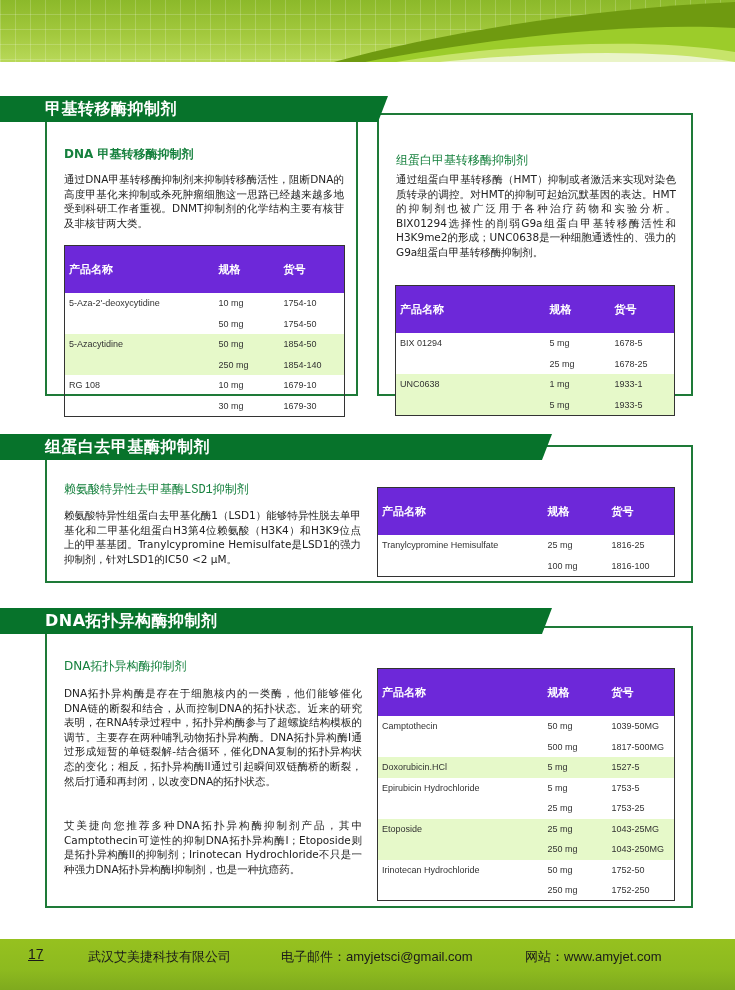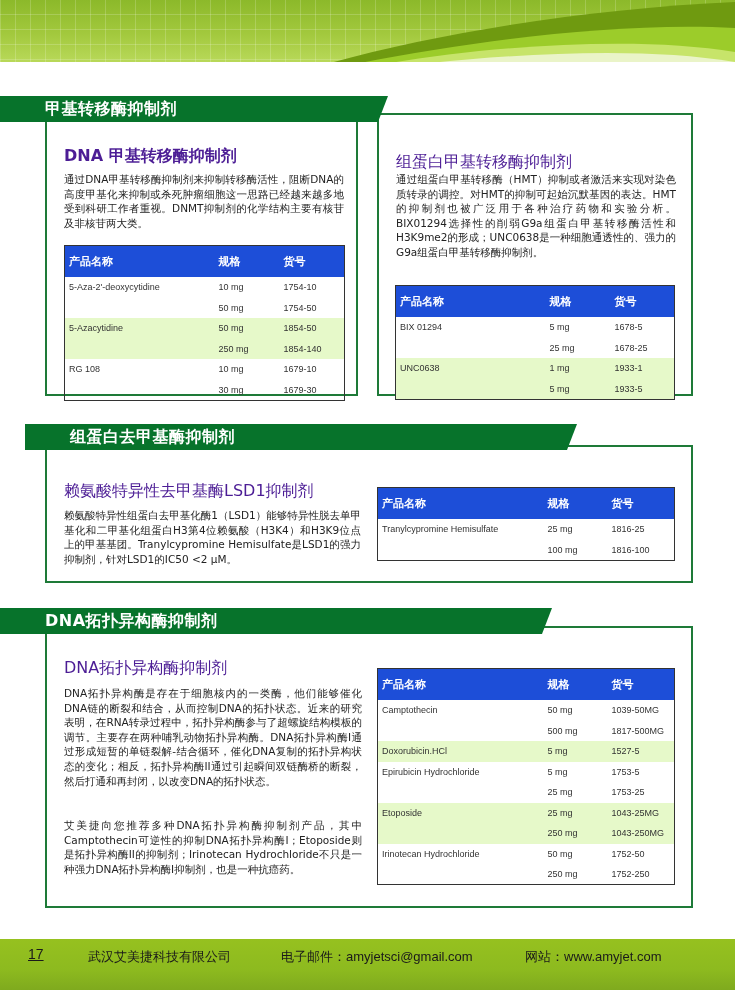--- a/index.html
+++ b/index.html
@@ -16,26 +16,26 @@
     background-size: 15px 15px; }
   .banner svg { position: absolute; left: 0; top: 0; }
 
   
   .sec-bar { position: absolute; left: 0; height: 26px; background: #07732b; color: #fff;
     clip-path: polygon(0 0, 100% 0, calc(100% - 10px) 100%, 0 100%); }
   .sec-bar span { position: absolute; left: 45px; top: 3px; font-size: 16px; font-weight: bold; letter-spacing: 0.5px; }
 
   .box { position: absolute; border: 2px solid #1e7a38; background: transparent; }
 
-  .sub-title { position: absolute; font-size: 16px; color: #4c1d95; }
+  .sub-title { position: absolute; font-size: 12px; color: #15803d; }
   .sub-title.bold { font-weight: bold; }
   .para { position: absolute; font-size: 10.5px; line-height: 14.6px; color: #222; text-align: justify; }
 
   table.prod { position: absolute; border-collapse: collapse; border: 1px solid #333; font-family: "Liberation Sans", sans-serif; }
-  table.prod th { background: #1d4ed8; color: #fff; font-size: 11px; font-weight: bold; text-align: left; height: 16px; padding: 8px 4px; }
+  table.prod th { background: #6d28d9; color: #fff; font-size: 11px; font-weight: bold; text-align: left; height: 16px; padding: 16px 4px; }
   table.prod td { font-size: 9px; color: #333; height: 20.5px; padding: 0 4px; vertical-align: middle; }
   table.prod tr.hl td { background: #e6f9c9; }
 
   .footer { position: absolute; left: 0; top: 939px; width: 735px; height: 51px;
     background: linear-gradient(180deg, #96c11f 0%, #8dba1f 60%, #7faa1e 100%); }
   .footer span { position: absolute; top: 9px; font-size: 13px; color: #1a1a1a; font-family: "Liberation Sans", sans-serif; }
   .footer .pg { font-size: 14px; top: 7px; text-decoration: underline; }
 </style>
 </head>
 <body>
@@ -129,24 +129,24 @@
       </tr>
     <tr class="hl">
         <td></td>
         <td>5 mg</td>
         <td>1933-5</td>
       </tr>
   </tbody>
 </table>
 
 <div class="box" style="left:45px; top:445px; width:648px; height:138px;"></div>
-<div class="sec-bar" style="top:424px; width:552px;margin-left:25px;">
+<div class="sec-bar" style="top:434px; width:552px;">
   <span>组蛋白去甲基酶抑制剂</span>
 </div>
-<div class="sub-title" style="left:64px; top:481px;">赖氨酸特异性去甲基酶LSD1抑制剂</div>
+<div class="sub-title" style="left:64px; top:481px;font-family:Liberation Mono, monospace;">赖氨酸特异性去甲基酶LSD1抑制剂</div>
 <div class="para" style="left:64px; top:508px; width:297px;">赖氨酸特异性组蛋白去甲基化酶1（LSD1）能够特异性脱去单甲基化和二甲基化组蛋白H3第4位赖氨酸（H3K4）和H3K9位点上的甲基基团。Tranylcypromine Hemisulfate是LSD1的强力抑制剂，针对LSD1的IC50 &lt;2 μM。</div>
 <table class="prod" style="left:377px; top:487px; width:298px;">
   <thead>
       <tr>
     <th style="width:166px;">产品名称</th>
     <th style="width:64px;">规格</th>
     <th>货号</th>
   </tr>
     </thead>
   <tbody>

